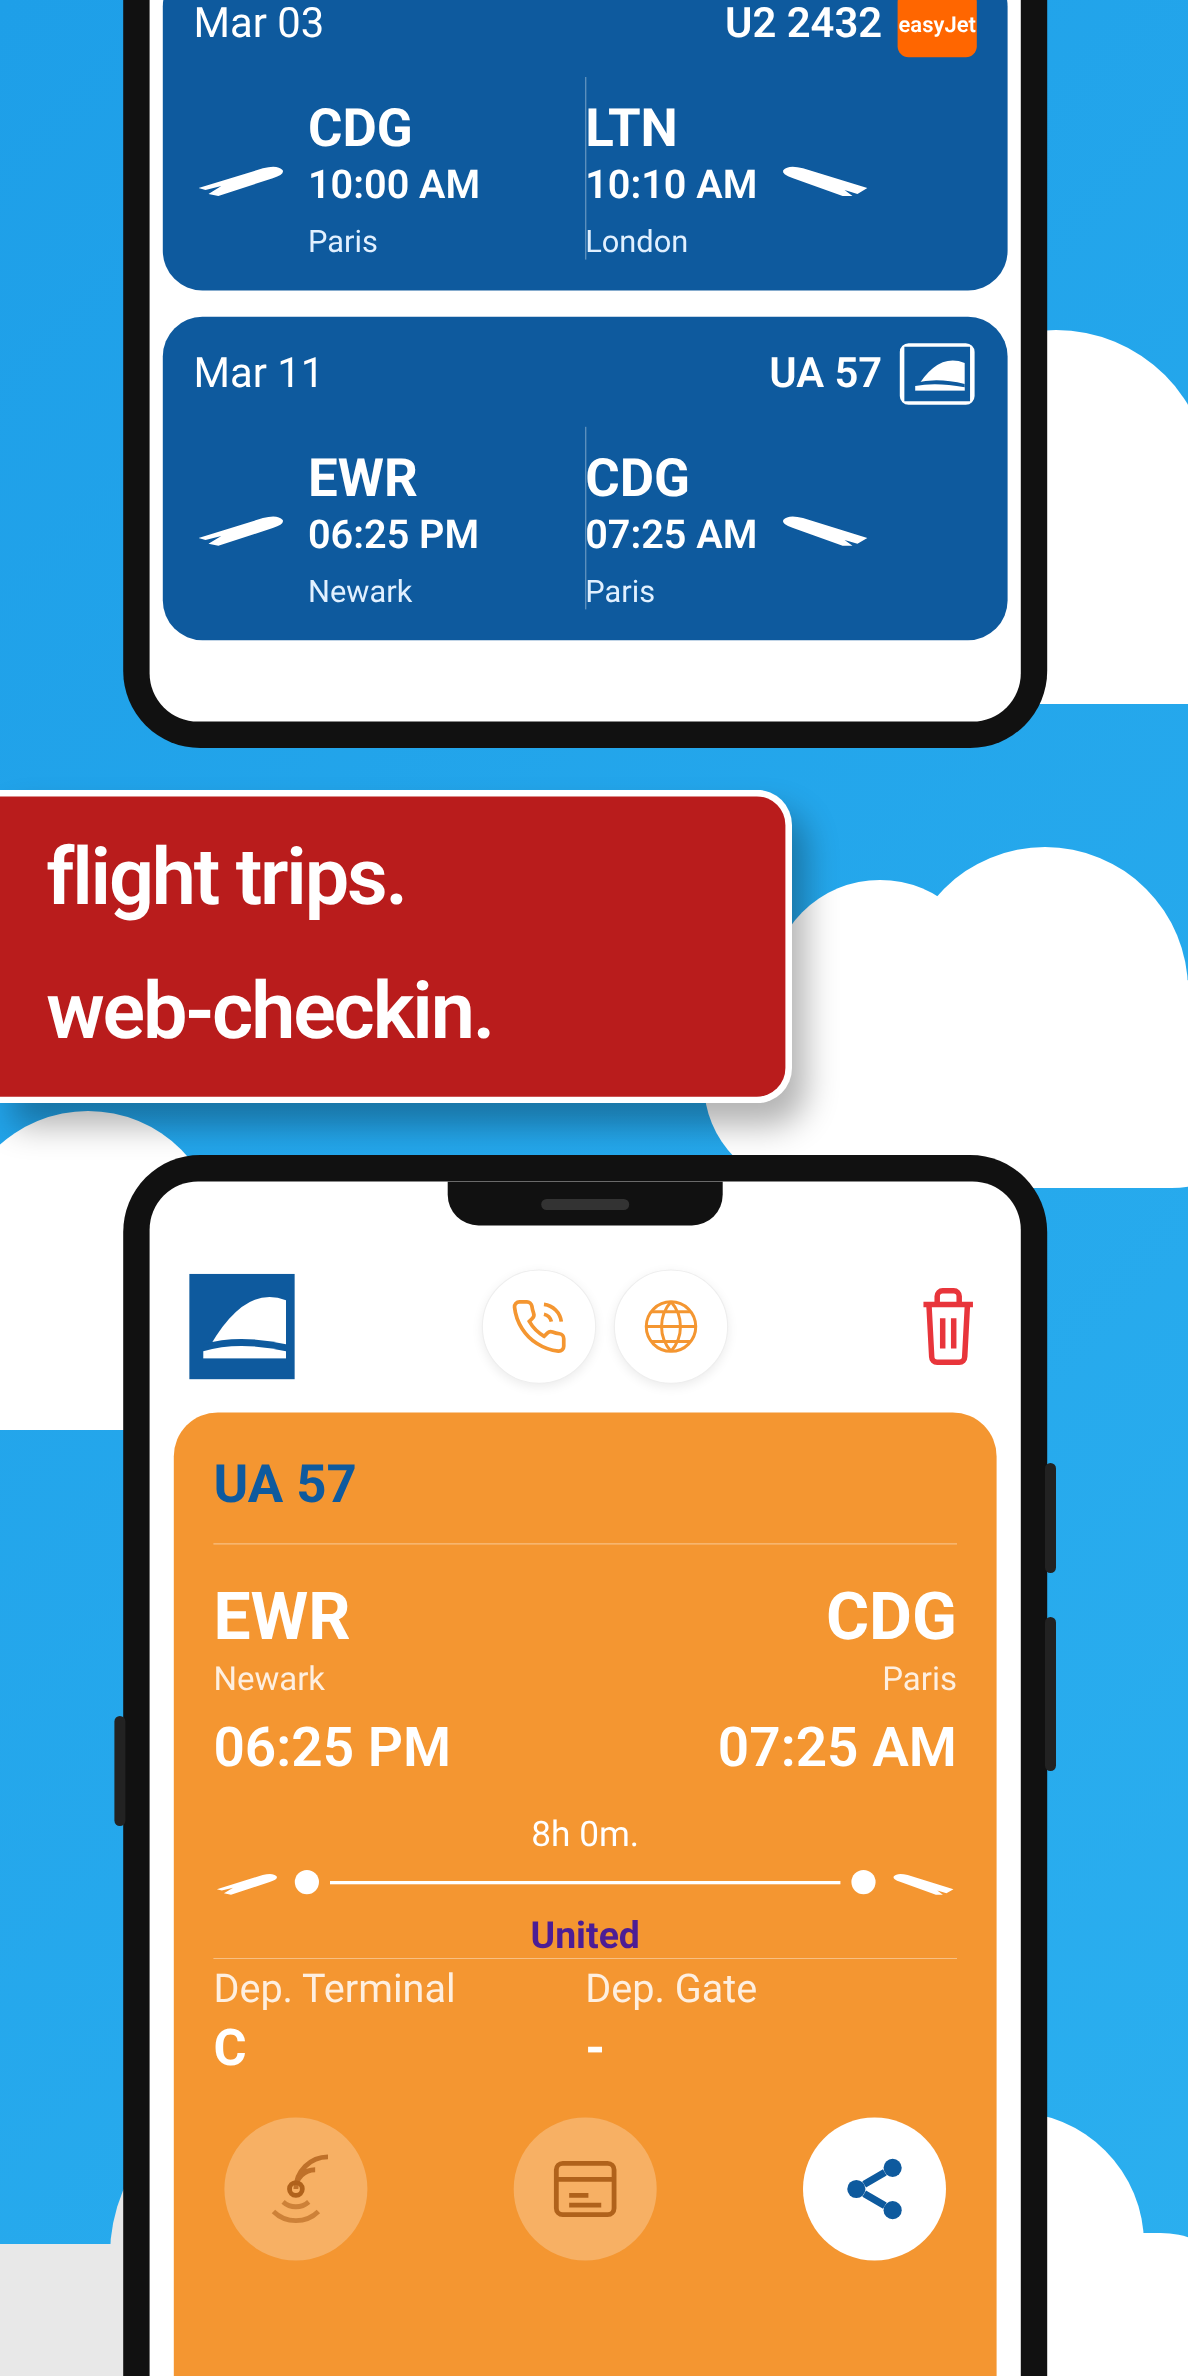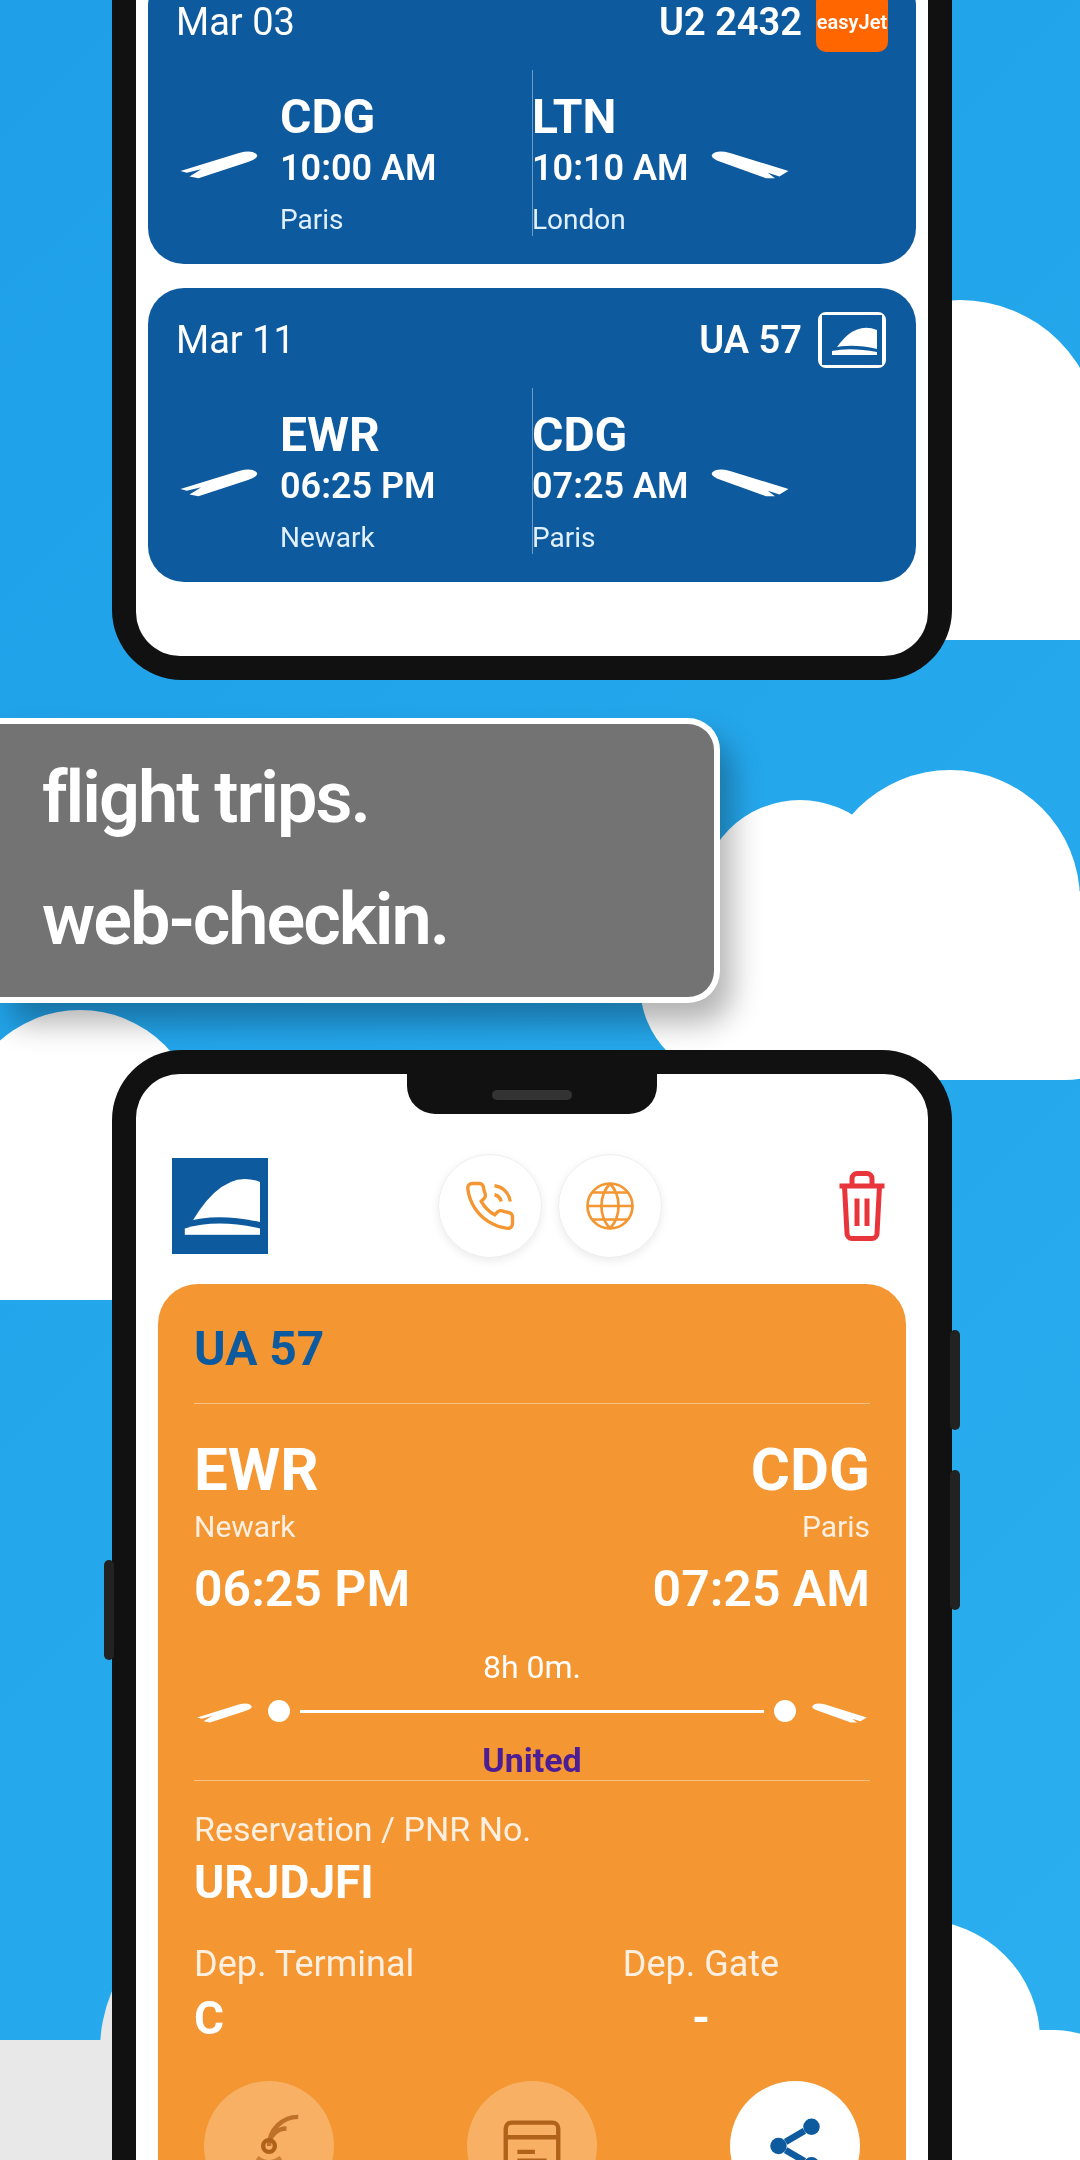--- a/index.html
+++ b/index.html
@@ -91,21 +91,21 @@
 .leg-time { color: #fff; font-size: 36px; font-weight: 600; margin-top: 2px; }
 .leg-city { color: #e1f0ff; font-size: 28px; margin-top: 14px; }
 .plane-small { width: 90px; height: 38px; fill: #fff; }
 
 
 .overlay {
   position: absolute;
   left: 0;
   top: 718px;
   width: 720px;
-  background: #737373;
+  background: #b91c1c;
   border: 6px solid #fff;
   border-left: none;
   border-radius: 0 32px 32px 0;
   padding: 36px 42px 40px 42px;
   z-index: 8;
   box-shadow: 12px 20px 30px rgba(0,0,0,0.3);
 }
 .overlay-text { color: #fff; font-size: 72px; font-weight: 600; letter-spacing: -2px; line-height: 1.05; }
 .overlay-text.two { margin-top: 46px; }
 
@@ -193,21 +193,21 @@
 .path-seg { flex: 1; height: 3px; background: #fff; position: relative; }
 .dot { width: 22px; height: 22px; background: #fff; border-radius: 50%; }
 .airline-name { color: #4c1d95; font-size: 34px; font-weight: 700; margin-top: 14px; }
 
 .pnr-sec { padding: 28px 0; }
 .pnr-label { color: rgba(255,255,255,0.85); font-size: 34px; }
 .pnr-value { color: #fff; font-size: 46px; font-weight: 700; margin-top: 6px; }
 
 .term-gate { display: flex; padding: 6px 0; }
 .tg-col { flex: 1; }
-.tg-col.r { text-align: center; }
+.tg-col.r { text-align: left; }
 .tg-label { color: rgba(255,255,255,0.85); font-size: 36px; }
 .tg-value { color: #fff; font-size: 46px; font-weight: 700; margin-top: 6px; }
 
 .fabs { display: flex; justify-content: space-between; margin-top: 30px; padding: 0 10px; }
 .fab { width: 130px; height: 130px; border-radius: 50%; display: flex; align-items: center; justify-content: center; }
 .fab.fade { background: rgba(255,255,255,0.25); }
 .fab.solid { background: #fff; }
 </style>
 </head>
 <body>
@@ -368,24 +368,20 @@
           <div class="dot"></div>
           <div class="path-seg"></div>
           <div class="dot"></div>
           <svg width="64" height="30" viewBox="0 0 100 40" fill="#fff">
               <path d="M10 12 Q15 6 30 10 L95 30 L85 36 L72 32 L80 38 L70 38 L20 20 Q8 16 10 12 Z"></path>
             </svg>
         </div>
         <div class="airline-name">United</div>
       </div>
 
-      <div class="pnr-sec">
-        <div class="pnr-label">Reservation / PNR No.</div>
-        <div class="pnr-value">URJDJFI</div>
-      </div>
 
       <div class="term-gate">
         <div class="tg-col">
           <div class="tg-label">Dep. Terminal</div>
           <div class="tg-value">C</div>
         </div>
         <div class="tg-col r">
           <div class="tg-label">Dep. Gate</div>
           <div class="tg-value">-</div>
         </div>

